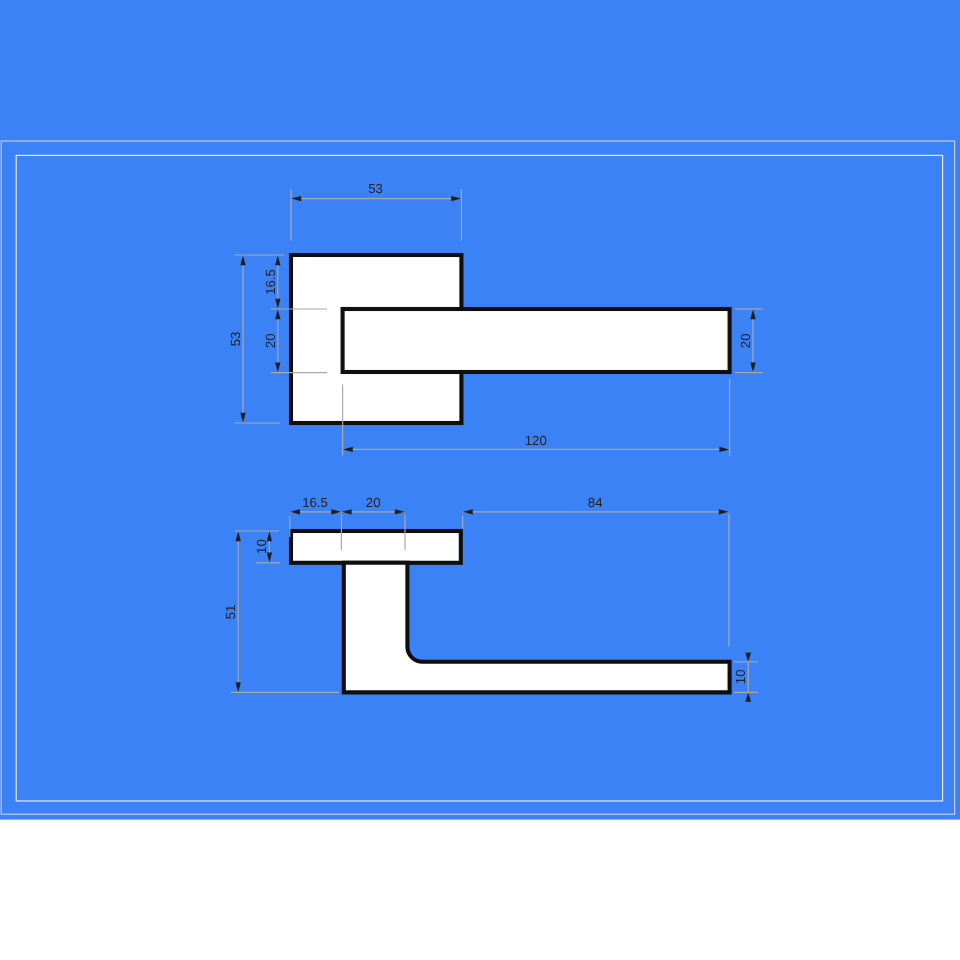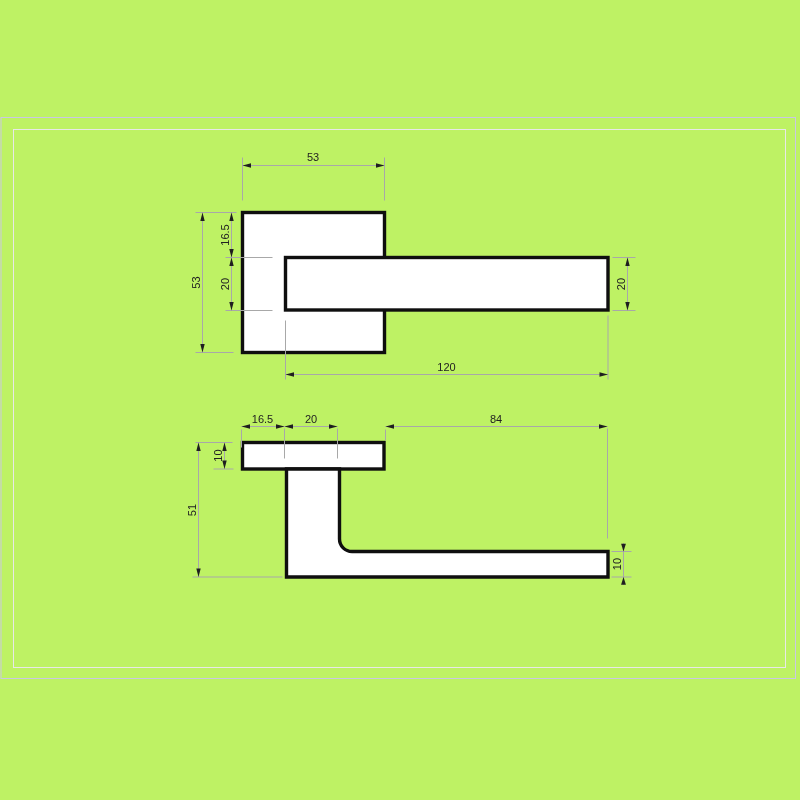--- a/index.html
+++ b/index.html
@@ -6,22 +6,22 @@
     margin: 0;
     padding: 0;
     background: #ffffff;
     width: 800px;
     height: 800px;
     font-family: "Liberation Sans", sans-serif;
   }
   .stage {
     position: relative;
     width: 800px;
-    height: 800px;
-    background: #bef264;
+    height: 683px;
+    background: #3b82f6;
     overflow: hidden;
   }
   svg { display: block; }
   .frame-outer { fill: none; stroke: #c9c7e4; stroke-width: 1; }
   .frame-inner { fill: none; stroke: #e8e8e8; stroke-width: 1; }
   .obj {
     fill: #ffffff;
     stroke: #0f0f0f;
     stroke-width: 3.4;
     stroke-linejoin: miter;

